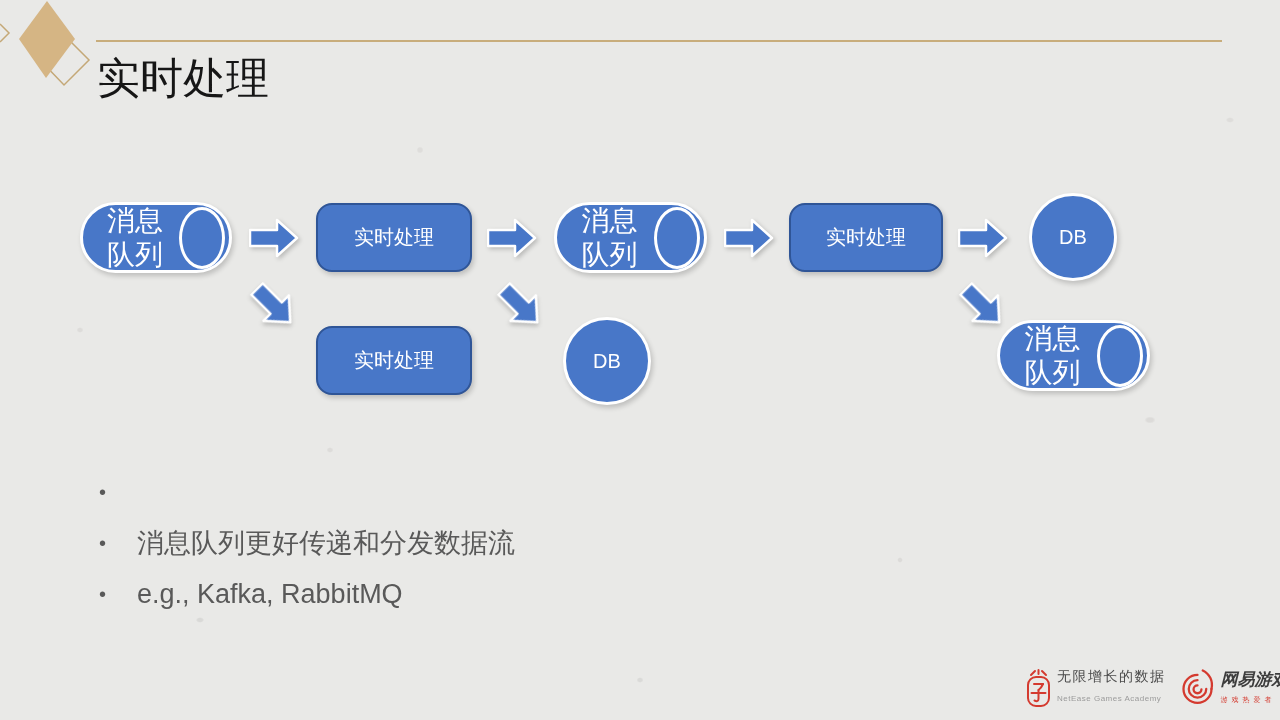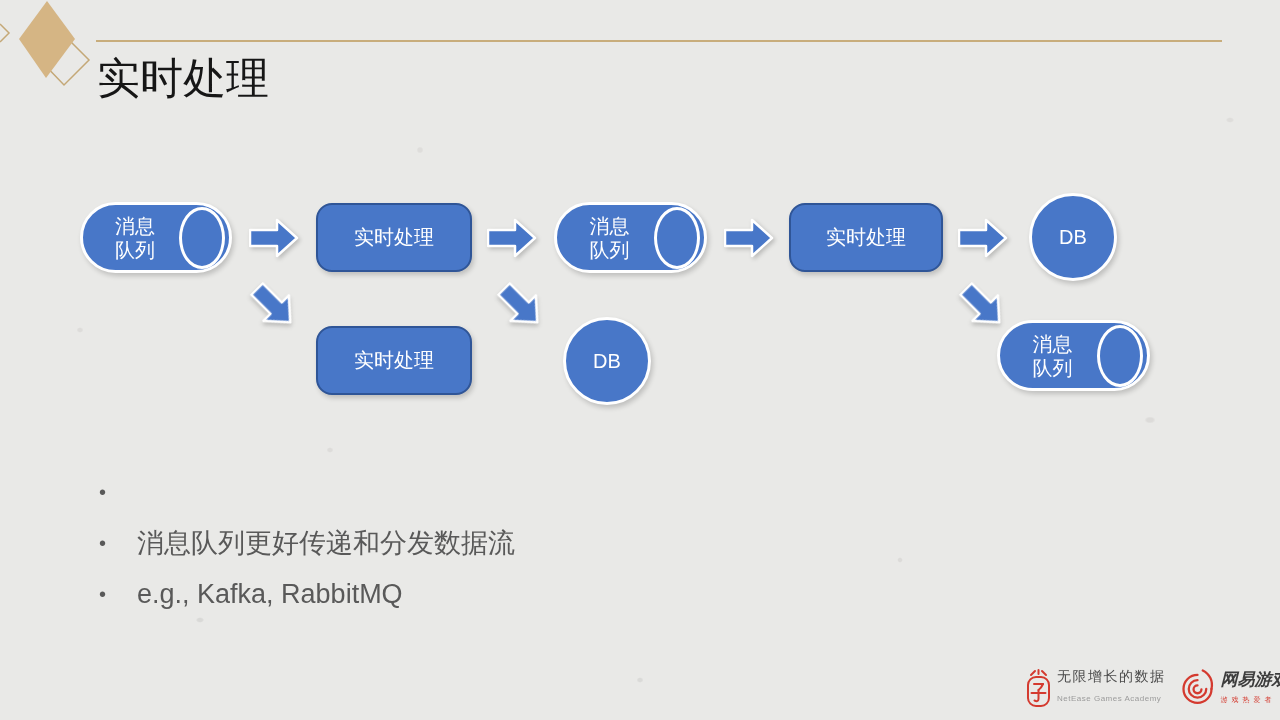--- a/index.html
+++ b/index.html
@@ -29,21 +29,21 @@
   .node{position:absolute;display:flex;align-items:center;justify-content:center;
         color:#fff;text-align:center;box-sizing:border-box;}
   .cyl{
     background:#4877c8;border:3px solid #fff;border-radius:40px;
     box-shadow:2px 3px 5px rgba(0,0,0,.18);
   }
   .cyl-cap{
     position:absolute;right:4px;top:50%;transform:translateY(-50%);
     width:46px;height:62px;border:3px solid #fff;border-radius:50%;box-sizing:border-box;
   }
-  .cyl-label{white-space:pre-line;line-height:1.2;font-size:20px;padding-right:42px;text-align:center;}
+  .cyl-label{white-space:pre-line;line-height:1.2;font-size:28px;padding-right:42px;text-align:center;}
   .rect{
     background:#4877c8;border:2px solid #2f5597;border-radius:16px;
     font-size:20px;box-shadow:2px 3px 5px rgba(0,0,0,.18);
   }
   .circle{
     background:#4877c8;border:3px solid #fff;border-radius:50%;
     font-size:20px;box-shadow:2px 3px 5px rgba(0,0,0,.18);
   }
   .arrow{position:absolute;width:50px;height:40px;}
   .arrow svg{filter:drop-shadow(2px 2px 2px rgba(0,0,0,.2));}

